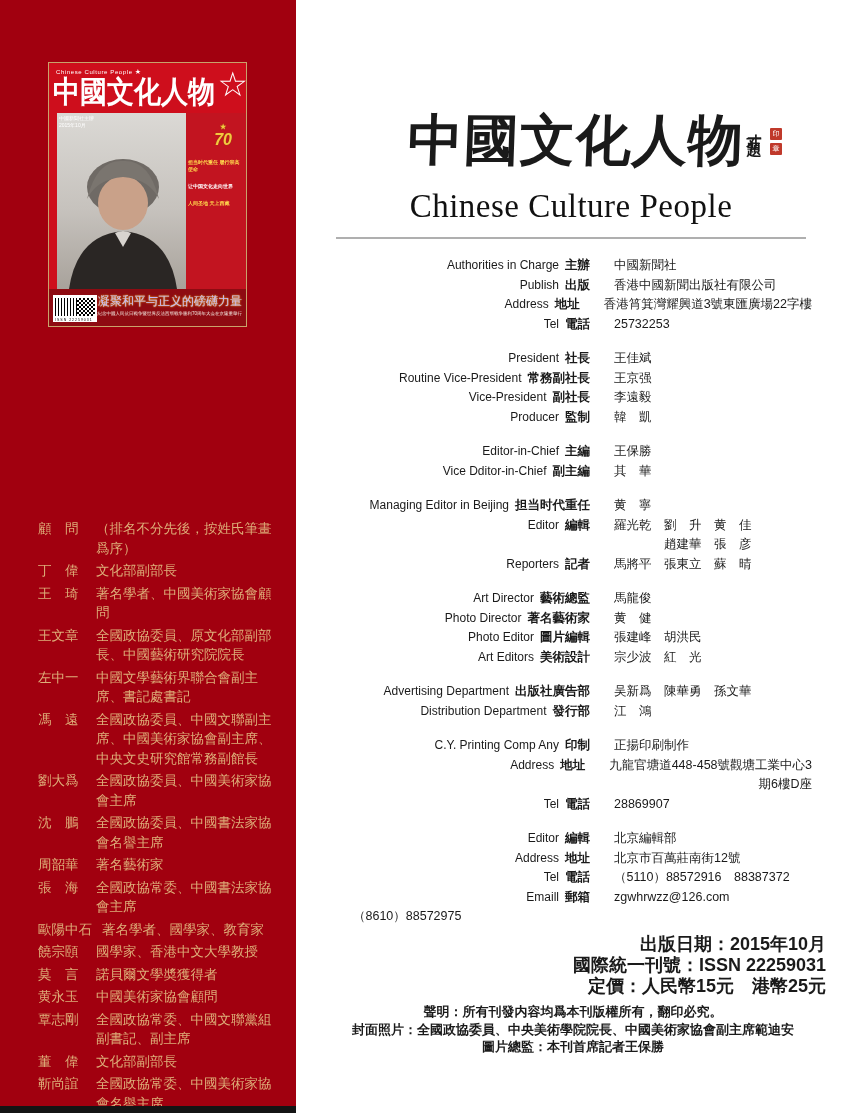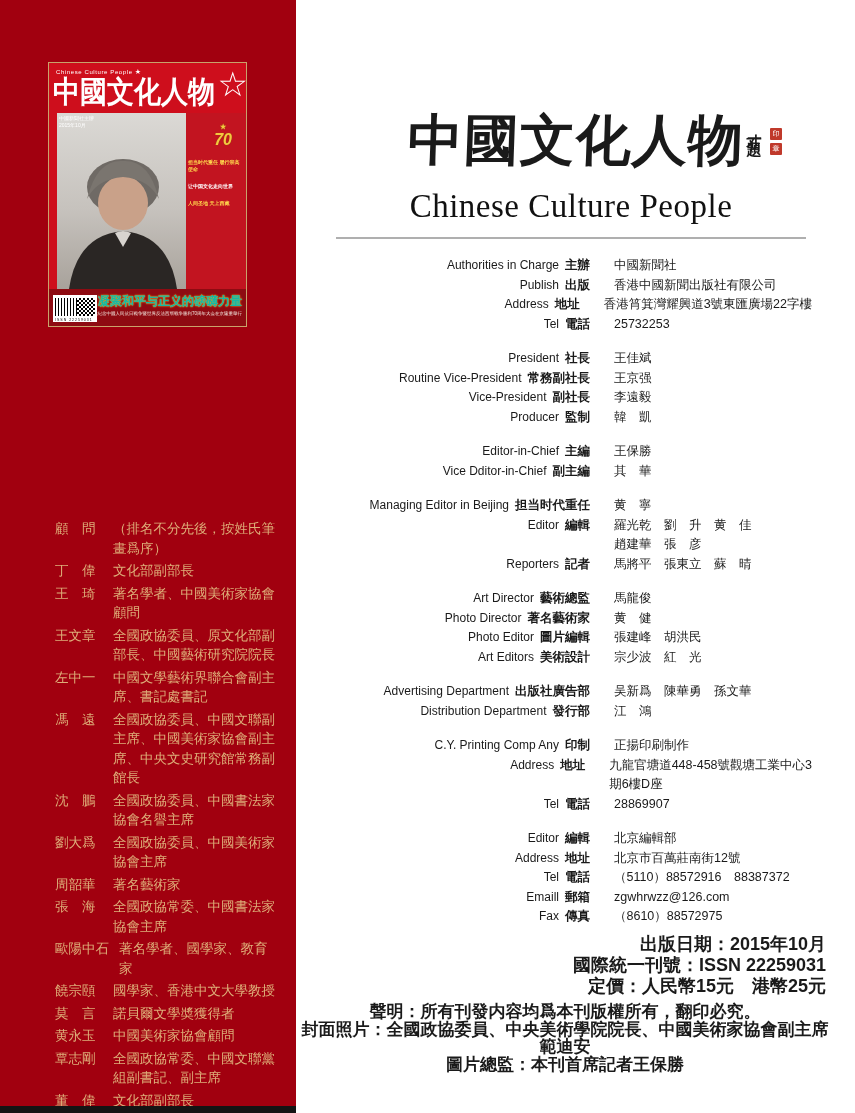--- a/index.html
+++ b/index.html
@@ -26,35 +26,35 @@
   .strip-r{position:absolute;right:0;top:0;bottom:0;width:60px;background:#C21420;}
   .cover-pubinfo{position:absolute;left:10px;top:2px;font-size:5px;line-height:7px;color:#fff;width:70px;}
   .badge70{position:absolute;right:14px;top:10px;color:#F3C741;font-weight:bold;font-size:16px;
            font-style:italic;text-shadow:0 0 1px #8a5a00;}
   .badge70 .bstar{font-size:7px;display:block;text-align:center;font-style:normal;}
   .side-headlines{position:absolute;right:2px;top:46px;width:56px;}
   .side-headline{font-size:5px;line-height:7px;color:#FFD84D;margin-bottom:10px;font-weight:bold;}
   .side-headline:nth-child(2){color:#ffffff;}
   .person{position:absolute;left:12px;bottom:0;width:124px;height:136px;}
   .cover-bottom{position:absolute;left:0;bottom:0;right:0;height:37px;background:#8E0B12;}
-  .cover-headline{position:absolute;right:4px;top:4px;font-size:12px;font-weight:bold;color:#14b8a6;
+  .cover-headline{position:absolute;right:4px;top:4px;font-size:12px;font-weight:normal;color:#c4b5fd;
                   white-space:nowrap;text-shadow:0 0 1px #F0B429,0 0 2px #F0B429;}
   .cover-subheadline{position:absolute;right:4px;top:22px;font-size:4.5px;color:#f2e9e0;white-space:nowrap;}
   .barcode{position:absolute;left:4px;bottom:4px;width:44px;height:27px;background:#fff;}
   .barcode .bars{position:absolute;left:2px;top:3px;width:24px;height:18px;
      background:repeating-linear-gradient(90deg,#000 0 1px,#fff 1px 3px);}
   .barcode .qr{position:absolute;right:2px;top:3px;width:18px;height:18px;
      background:conic-gradient(#000 25%,#fff 0 50%,#000 0 75%,#fff 0);background-size:4px 4px;}
   .barcode .num{position:absolute;left:2px;bottom:0;font-size:3.5px;color:#000;letter-spacing:1px;}
 
   
   .advisors{position:absolute;left:38px;top:519px;width:240px;color:#DEAE79;
             font-size:13.5px;line-height:19.5px;}
   .advisor{display:flex;margin-bottom:3px;}
-  .advisor .name{min-width:48px;margin-right:10px;white-space:nowrap;margin-left:17px;}
+  .advisor .name{min-width:48px;margin-right:10px;white-space:nowrap;}
   .advisor .desc{flex:1;}
 
   
   #main{position:absolute;left:296px;top:0;width:559px;height:1113px;}
   .masthead{position:absolute;left:0;top:0;width:559px;height:240px;}
   .mast-zh{position:absolute;left:112px;top:112px;font-size:55px;line-height:1;font-weight:bold;
            font-family:"DejaVu Serif",serif;white-space:nowrap;letter-spacing:1px;transform:skewX(-2deg);}
   .mast-sign{position:absolute;left:448px;top:122px;writing-mode:vertical-rl;font-size:15px;
              font-family:"DejaVu Serif",serif;font-weight:bold;letter-spacing:4px;height:95px;}
   .mast-seals{position:absolute;left:474px;top:128px;}
@@ -65,26 +65,26 @@
   .separator{position:absolute;left:40px;top:237px;width:470px;height:2px;background:#AFAFAF;}
 
   
   .credits{position:absolute;left:0;top:256px;width:483px;margin-left:33px;}
   .c-section{margin-bottom:15px;}
   .c-section.gap-lg{margin-top:7px;}
   .c-row{display:flex;line-height:19.5px;}
   .c-lbl{width:261px;text-align:right;white-space:nowrap;font-size:12px;}
   .c-zh{font-weight:bold;margin-left:6px;font-size:12.5px;}
   .c-vals{margin-left:24px;font-size:12.5px;max-width:270px;}
-  .c-val-line{white-space:nowrap;}
+  .c-val-line{white-space:nowrap;text-align:right;}
 
   .pubinfo{position:absolute;left:20px;top:934px;width:510px;text-align:right;
            font-size:18px;line-height:21px;font-weight:bold;}
-  .disclaimer{position:absolute;left:4px;top:1003px;width:530px;text-align:center;
-              font-size:17px;line-height:17.5px;font-weight:bold;}
+  .disclaimer{position:absolute;left:12px;top:1003px;width:530px;text-align:center;
+              font-size:13px;line-height:17.5px;font-weight:bold;}
 </style>
 </head>
 <body>
 
 <div class="sidebar">
 
   <div class="cover">
     <div class="cover-top">
       <div class="cover-brand"><span>Chinese Culture People</span> <span class="star">★</span></div>
       <div class="cover-title">中國文化人物</div>
@@ -142,26 +142,26 @@
       </div>
       <div class="advisor">
         <span class="name">左中一</span>
         <span class="desc">中國文學藝術界聯合會副主席、書記處書記</span>
       </div>
       <div class="advisor">
         <span class="name">馮　遠</span>
         <span class="desc">全國政協委員、中國文聯副主席、中國美術家協會副主席、中央文史研究館常務副館長</span>
       </div>
       <div class="advisor">
+        <span class="name">劉大爲</span>
+        <span class="desc">全國政協委員、中國美術家協會主席</span>
+      </div>
+      <div class="advisor">
         <span class="name">沈　鵬</span>
         <span class="desc">全國政協委員、中國書法家協會名譽主席</span>
-      </div>
-      <div class="advisor">
-        <span class="name">劉大爲</span>
-        <span class="desc">全國政協委員、中國美術家協會主席</span>
       </div>
       <div class="advisor">
         <span class="name">周韶華</span>
         <span class="desc">著名藝術家</span>
       </div>
       <div class="advisor">
         <span class="name">張　海</span>
         <span class="desc">全國政協常委、中國書法家協會主席</span>
       </div>
       <div class="advisor">
@@ -379,21 +379,20 @@
             <div class="c-val-line">（5110）88572916　88387372</div>
           </div>
         </div>
         <div class="c-row">
           <div class="c-lbl"><span class="c-en">Emaill</span><span class="c-zh">郵箱</span></div>
           <div class="c-vals">
             <div class="c-val-line">zgwhrwzz@126.com</div>
           </div>
         </div>
         <div class="c-row">
-          <div class="c-lbl"><span class="c-en">Fax</span><span class="c-zh">傳真</span></div>
           <div class="c-vals">
             <div class="c-val-line">（8610）88572975</div>
           </div>
         </div>
       </div>
     </div>
 
   <div class="pubinfo">
     <div>出版日期：2015年10月</div>
     <div>國際統一刊號：ISSN 22259031</div>

